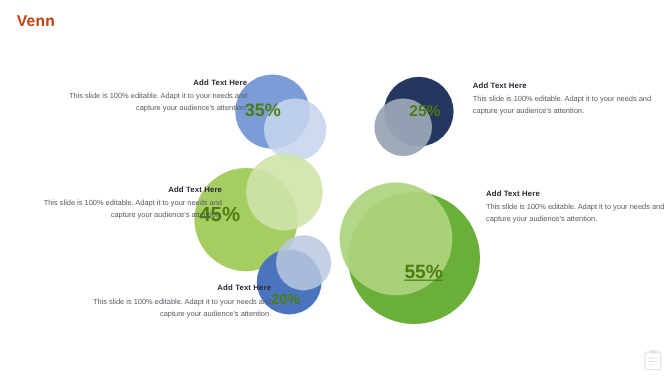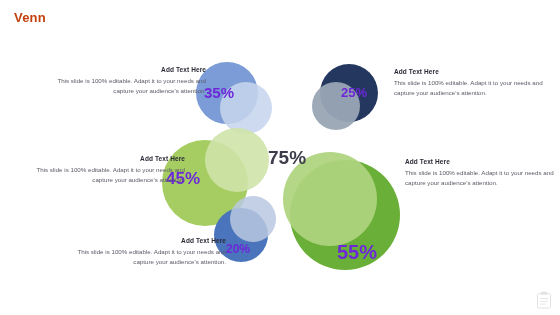--- a/index.html
+++ b/index.html
@@ -28,21 +28,21 @@
     left:0;top:0;width:560px;height:315px;
   }
 
   
   .blob{
     position:absolute;
     border-radius:50%;
   }
   .pct{
     position:absolute;
-    color:#6d28d9;
+    color:#4d7c0f;
     font-weight:700;
     font-family:"Liberation Sans", sans-serif;
     line-height:1;
     white-space:nowrap;
   }
 
   
   .g35-base{ left:196px; top:62px; width:62px; height:62px; background:#7b9cd6; }
   .g35-over{ left:220px; top:82px; width:52px; height:52px; background:#c6d5ed; opacity:.88; }
   .g35-lbl { left:204px; top:85px; font-size:15px; }
@@ -58,21 +58,21 @@
   .g45-lbl { left:166px; top:170px; font-size:17px; }
 
   
   .g20-base{ left:214px; top:208px; width:54px; height:54px; background:#4a74bc; }
   .g20-over{ left:230px; top:196px; width:46px; height:46px; background:#b8c8e0; opacity:.85; }
   .g20-lbl { left:226px; top:243px; font-size:12px; }
 
   
   .g55-base{ left:290px; top:160px; width:110px; height:110px; background:#6aaf37; }
   .g55-over{ left:283px; top:152px; width:94px; height:94px; background:#aed47e; opacity:.93; }
-  .g55-lbl { left:337px; top:242px; font-size:20px; }
+  .g55-lbl { left:337px; top:220px; font-size:16px;text-decoration:underline; }
 
   
   .center-pct{
     position:absolute;
     left:268px;top:148px;
     font-size:19px;
     font-weight:700;
     color:#3c3c4a;
     font-family:"Liberation Sans", sans-serif;
     line-height:1;
@@ -135,21 +135,20 @@
     <div class="pct g45-lbl">45%</div>
 
     <div class="blob g20-base"></div>
     <div class="blob g20-over"></div>
     <div class="pct g20-lbl">20%</div>
 
     <div class="blob g55-base"></div>
     <div class="blob g55-over"></div>
     <div class="pct g55-lbl">55%</div>
 
-    <div class="center-pct">75%</div>
 
     <div class="tb tb-35 right-align">
       <div class="tb-head">Add Text Here</div>
       <div class="tb-body">This slide is 100% editable.  Adapt it to your needs and capture your audience's attention.</div>
     </div>
 
     <div class="tb tb-45 right-align">
       <div class="tb-head">Add Text Here</div>
       <div class="tb-body">This slide is 100% editable.  Adapt it to your needs and capture your audience's attention.</div>
     </div>

